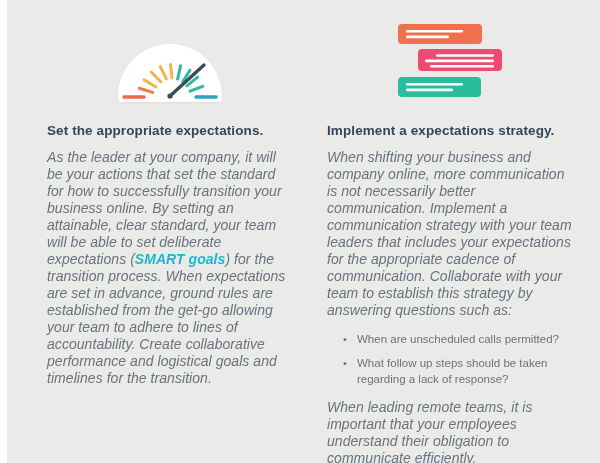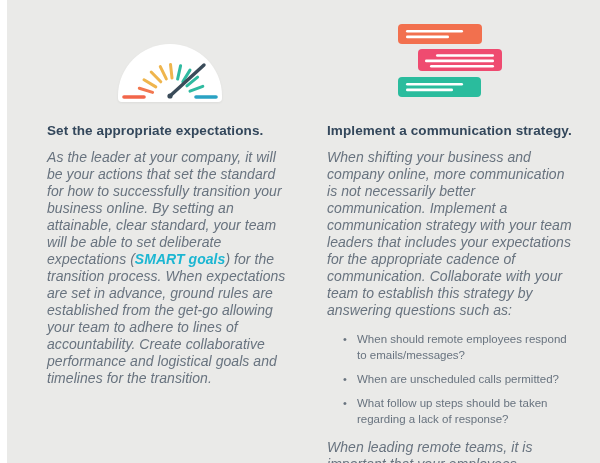--- a/index.html
+++ b/index.html
@@ -132,24 +132,23 @@
             <rect x="39" y="31.2" width="58" height="2.6" rx="1.3" fill="#ffffff"></rect>
             <rect x="28" y="36.6" width="69" height="2.6" rx="1.3" fill="#ffffff"></rect>
             <rect x="33" y="42.0" width="64" height="2.6" rx="1.3" fill="#ffffff"></rect>
 
             <rect x="1" y="54" width="83" height="20" rx="4" fill="#2abc9d"></rect>
             <rect x="9" y="60" width="57" height="2.6" rx="1.3" fill="#ffffff"></rect>
             <rect x="9" y="65.6" width="47" height="2.6" rx="1.3" fill="#ffffff"></rect>
           </svg>
         </span>
       </div>
-      <h2 class="sec-heading">Implement a communication strategy.</h2>
+      <h2 class="sec-heading">Implement a expectations strategy.</h2>
       <p class="body-text">When shifting your business and company online, more communication is not necessarily better communication. Implement a communication strategy with your team leaders that includes your expectations for the appropriate cadence of communication. Collaborate with your team to establish this strategy by answering questions such as:</p>
       <ul class="q-list">
-        <li>When should remote employees respond to emails/messages?</li>
         <li>When are unscheduled calls permitted?</li>
         <li>What follow up steps should be taken regarding a lack of response?</li>
       </ul>
       <p class="body-text outro">When leading remote teams, it is important that your employees understand their obligation to communicate efficiently.</p>
     </div>
   </div>
 
 </div>
 
 </body></html>

